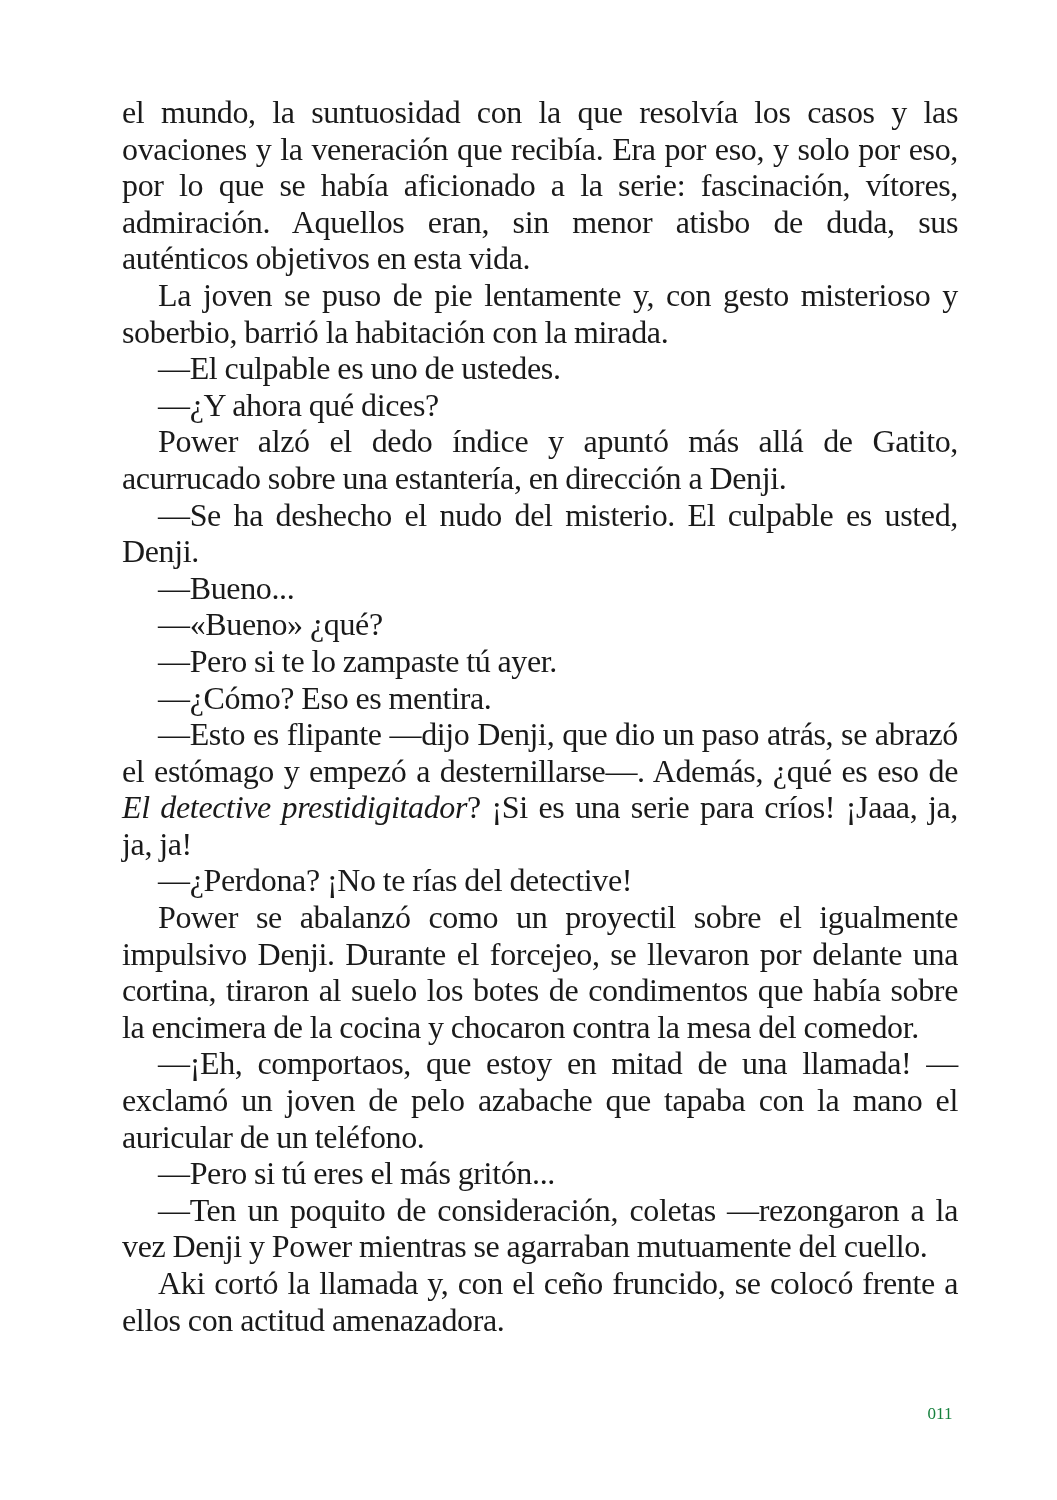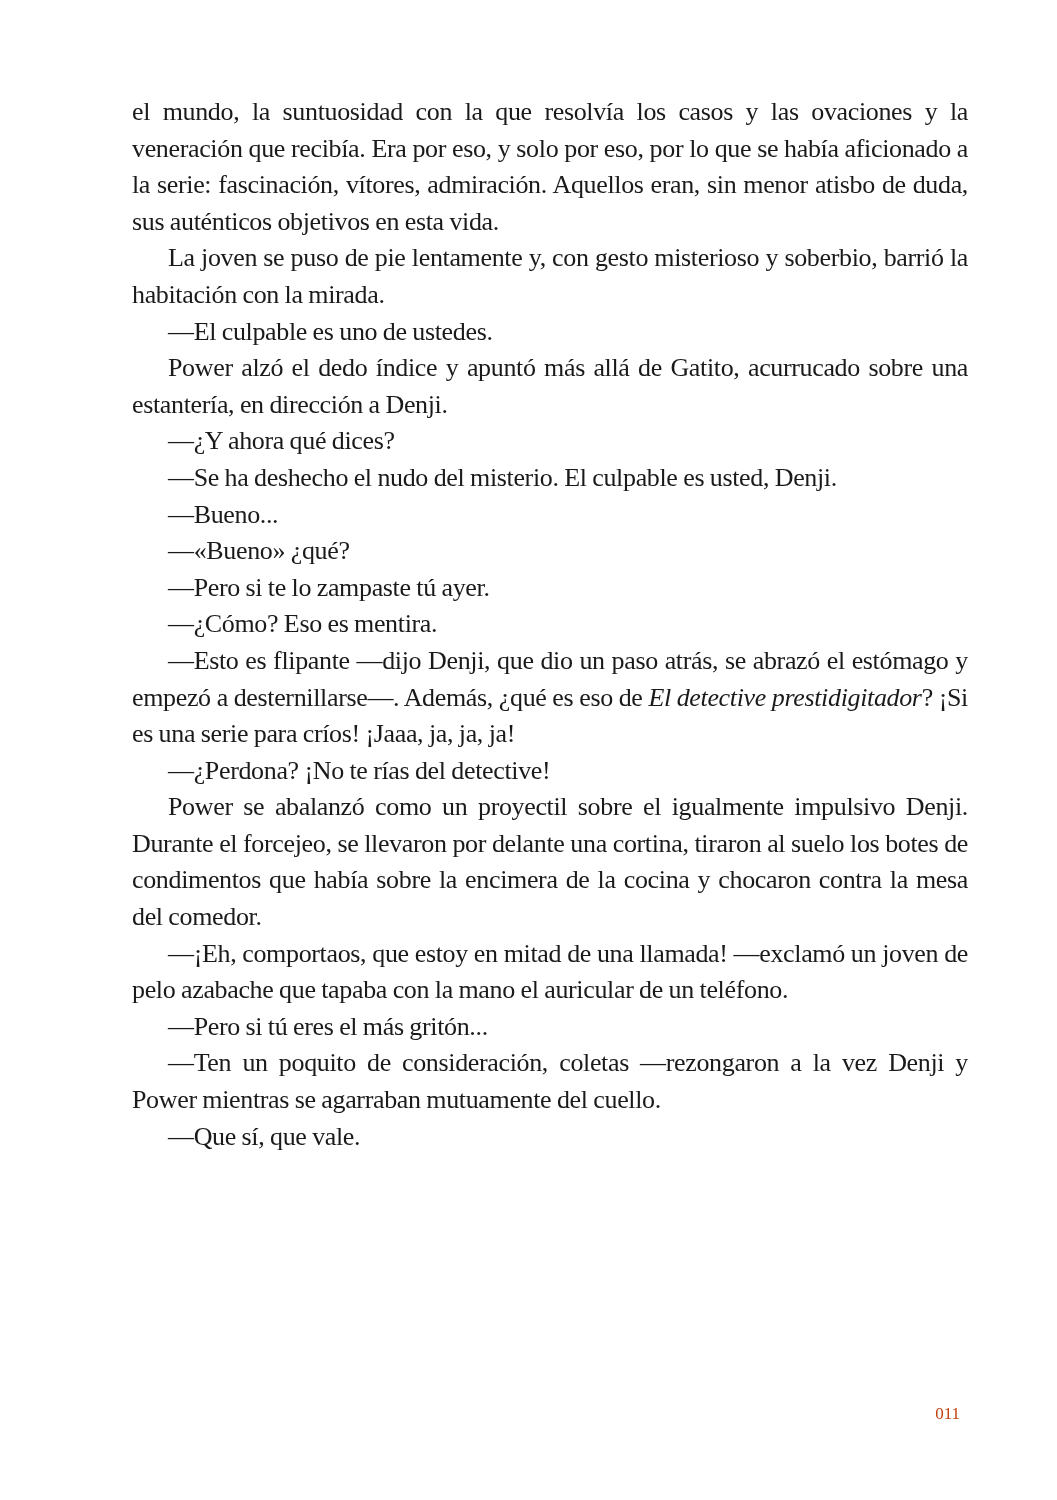--- a/index.html
+++ b/index.html
@@ -1,58 +1,58 @@
 <!DOCTYPE html>
 <html><head>
 <meta charset="utf-8">
 <style>
   html, body { margin: 0; padding: 0; background: #ffffff; }
   body { width: 1057px; height: 1500px; position: relative; overflow: hidden; }
   .page {
     position: absolute;
-    left: 132px;
+    left: 122px;
     top: 94px;
     width: 836px;
     font-family: "Liberation Serif", "DejaVu Serif", serif;
-    font-size: 26px;
+    font-size: 32px;
     line-height: 36.6px;
     color: #1a1a1a;
     letter-spacing: -0.35px;
     word-spacing: -0.5px;
   }
   .page p { margin: 0; text-indent: 36px; text-align: justify; text-align-last: left; }
   .page p.noindent { text-indent: 0; }
   .page p span { }
   .it { font-style: italic; }
   .folio {
     position: absolute;
     left: 920px;
     top: 1404px;
     width: 40px;
-    text-align: right;
+    text-align: center;
     font-family: "Liberation Serif", "DejaVu Serif", serif;
     font-size: 17px;
-    color: #c2410c;
+    color: #15803d;
   }
 </style>
 </head>
 <body>
 
 <div class="page" id="page-body">
     <p class="noindent"><span>el mundo, la suntuosidad con la que resolvía los casos y las ovaciones y la veneración que recibía. Era por eso, y solo por eso, por lo que se había aficionado a la serie: fascinación, vítores, admiración. Aquellos eran, sin menor atisbo de duda, sus auténticos objetivos en esta vida.</span></p>
     <p><span>La joven se puso de pie lentamente y, con gesto misterioso y soberbio, barrió la habitación con la mirada.</span></p>
     <p><span>—El culpable es uno de ustedes.</span></p>
+    <p><span>—¿Y ahora qué dices?</span></p>
     <p><span>Power alzó el dedo índice y apuntó más allá de Gatito, acurrucado sobre una estantería, en dirección a Denji.</span></p>
-    <p><span>—¿Y ahora qué dices?</span></p>
     <p><span>—Se ha deshecho el nudo del misterio. El culpable es usted, Denji.</span></p>
     <p><span>—Bueno...</span></p>
     <p><span>—«Bueno» ¿qué?</span></p>
     <p><span>—Pero si te lo zampaste tú ayer.</span></p>
     <p><span>—¿Cómo? Eso es mentira.</span></p>
     <p><span>—Esto es flipante —dijo Denji, que dio un paso atrás, se abrazó el estómago y empezó a desternillarse—. Además, ¿qué es eso de </span><span class="it">El detective prestidigitador</span><span>? ¡Si es una serie para críos! ¡Jaaa, ja, ja, ja!</span></p>
     <p><span>—¿Perdona? ¡No te rías del detective!</span></p>
     <p><span>Power se abalanzó como un proyectil sobre el igualmente impulsivo Denji. Durante el forcejeo, se llevaron por delante una cortina, tiraron al suelo los botes de condimentos que había sobre la encimera de la cocina y chocaron contra la mesa del comedor.</span></p>
     <p><span>—¡Eh, comportaos, que estoy en mitad de una llamada! —exclamó un joven de pelo azabache que tapaba con la mano el auricular de un teléfono.</span></p>
     <p><span>—Pero si tú eres el más gritón...</span></p>
     <p><span>—Ten un poquito de consideración, coletas —rezongaron a la vez Denji y Power mientras se agarraban mutuamente del cuello.</span></p>
-    <p><span>—Que sí, que vale.</span></p>
+    <p><span>Aki cortó la llamada y, con el ceño fruncido, se colocó frente a ellos con actitud amenazadora.</span></p>
   </div>
 <div class="folio">011</div>
 
 </body></html>

